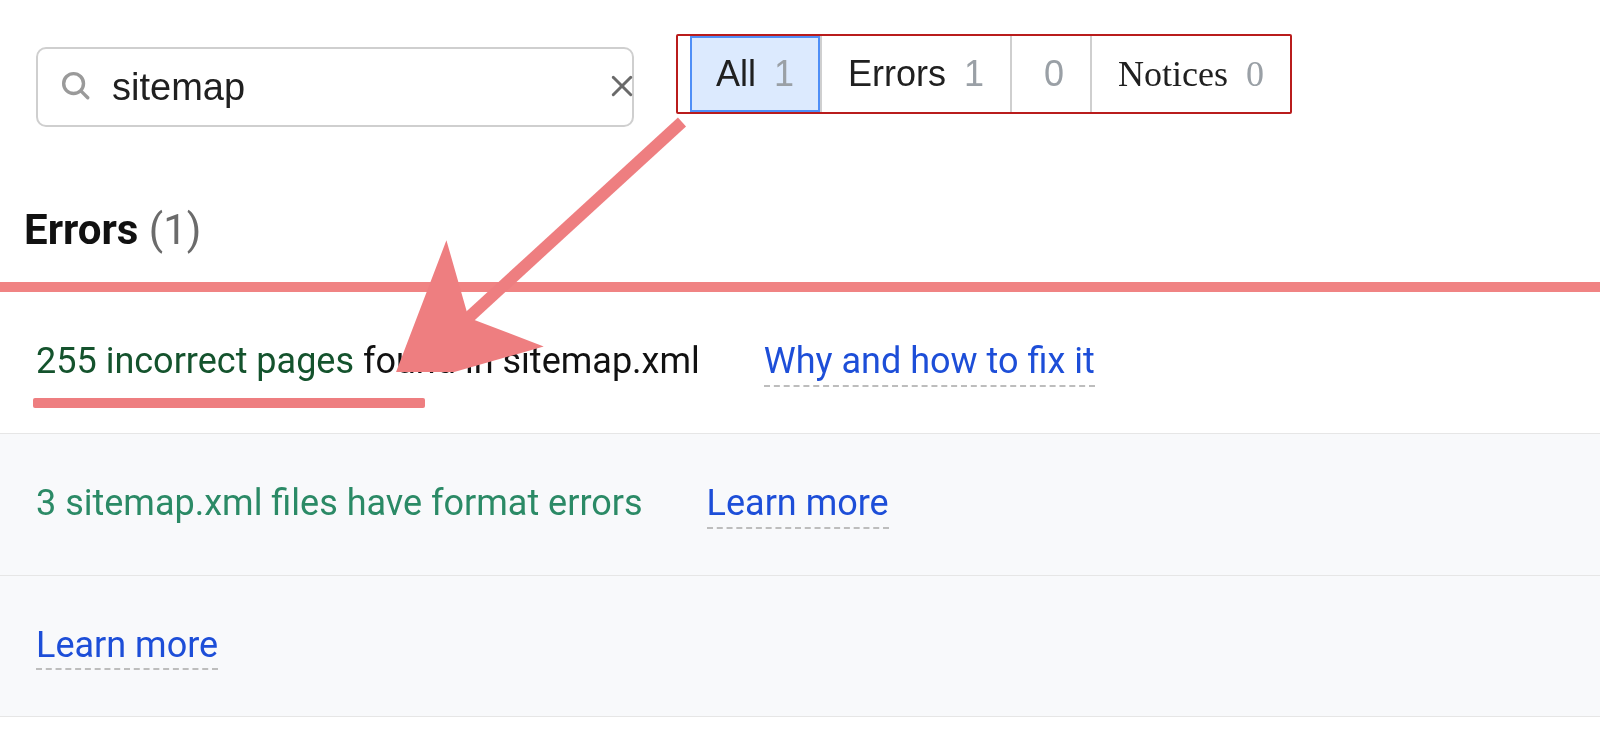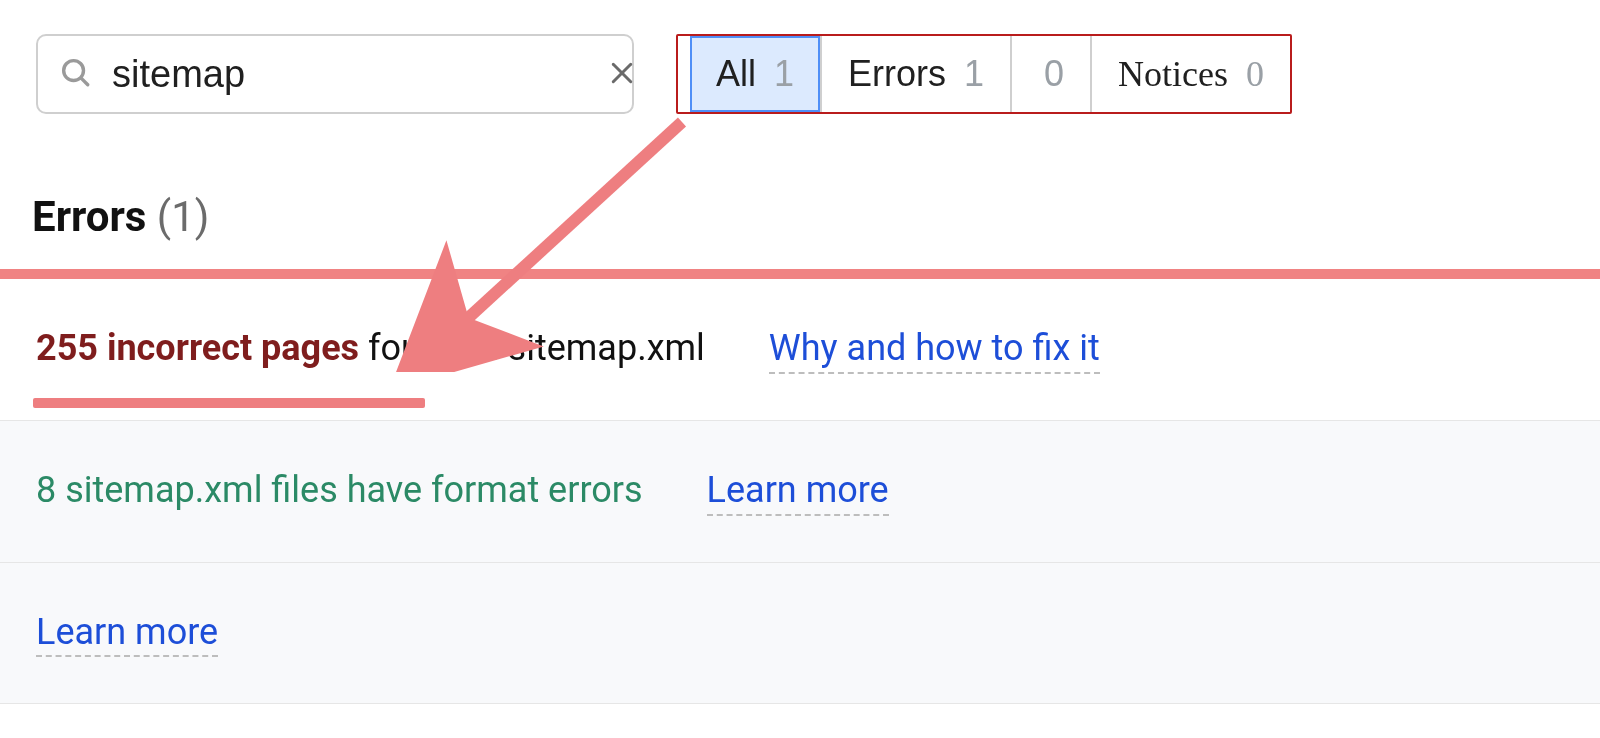--- a/index.html
+++ b/index.html
@@ -19,20 +19,21 @@
     }
     .search-box {
       display: flex;
       align-items: center;
       border: 2px solid #cfcfcf;
       border-radius: 10px;
       width: 598px;
       height: 80px;
       padding: 0 20px;
       background: #fff;
+      margin-top: 13px;
     }
     .search-box .icon { color: #9a9a9a; margin-right: 20px; flex: 0 0 auto; }
     .search-box input {
       flex: 1 1 auto;
       border: none;
       outline: none;
       font-size: 38px;
       color: #202020;
       background: transparent;
     }
@@ -67,41 +68,41 @@
     }
     .filter-btn:last-child { border-right: none; font-family: Liberation Serif, serif; }
     .filter-btn .count { color: #9aa0a6; margin-left: 6px; }
     .filter-btn.active {
       background: #dceafe;
       box-shadow: inset 0 0 0 2px #4f8ff7;
     }
     .filter-btn.active .label { color: #202020; }
 
     .section-title {
-      padding: 78px 36px 28px 32px;
+      padding: 78px 36px 28px 24px;
       font-size: 42px;
     }
     .section-title .name { font-weight: 700; color: #111; }
     .section-title .count { color: #6b6b6b; font-weight: 400; }
 
     .error-bar { height: 10px; background: #f08383; width: 100%; }
 
     .rows { width: 100%; }
     .row {
       display: flex;
       align-items: baseline;
       gap: 64px;
       padding: 46px 36px;
       font-size: 36px;
       border-bottom: 1px solid #e6e6e6;
     }
     .row.active { background: #fff; }
     .row.muted { background: #f8f9fb; color: #1f7a5a; }
     .row .issue { white-space: nowrap; }
-    .row .issue .link { color: #7f1d1d; text-decoration: none; font-weight: bold; }
+    .row .issue .link { color: #14532d; text-decoration: none; }
     .row .issue .rest { color: #111; }
     .row.muted .issue .rest { color: #2b8a66; }
     .row .help {
       color: #1d4ed8;
       border-bottom: 2px dashed #bdbdbd;
       cursor: pointer;
       line-height: 1.3;
     }
 
     
@@ -167,21 +168,21 @@
 
 <div class="rows">
   <div class="row active">
     <span class="issue">
       <a class="link" href="#">255 incorrect pages</a><span class="rest"> found in sitemap.xml</span>
     </span>
     <span class="help">Why and how to fix it</span>
   </div>
   <div class="row muted">
     <span class="issue">
-      <span class="rest">8 sitemap.xml files have format errors</span>
+      <span class="rest">3 sitemap.xml files have format errors</span>
     </span>
     <span class="help">Learn more</span>
   </div>
   <div class="row muted">
     <span class="help">Learn more</span>
   </div>
 </div>
 
 <svg class="annotation arrow-svg" viewBox="0 0 320 260">
   <defs>

